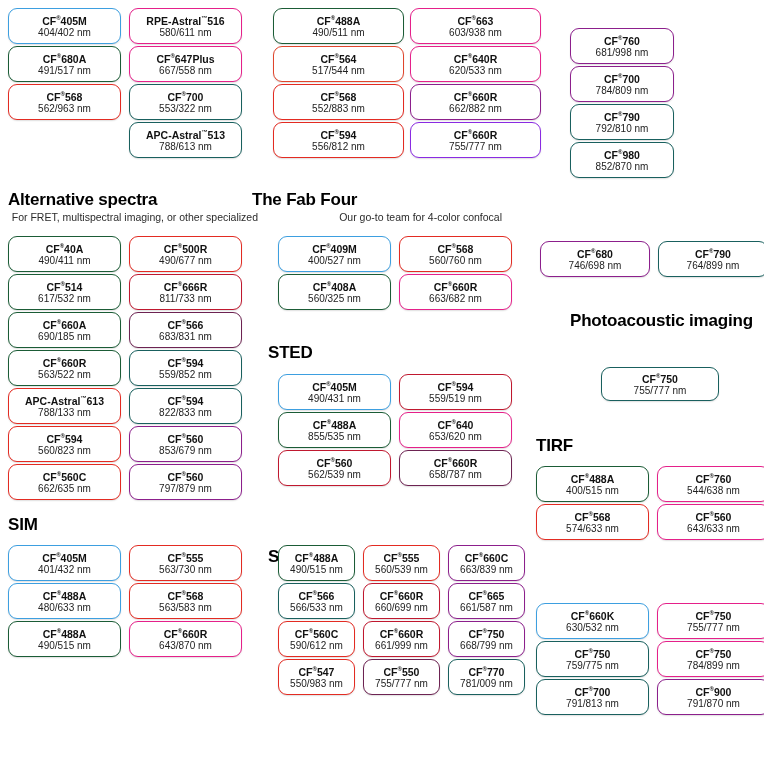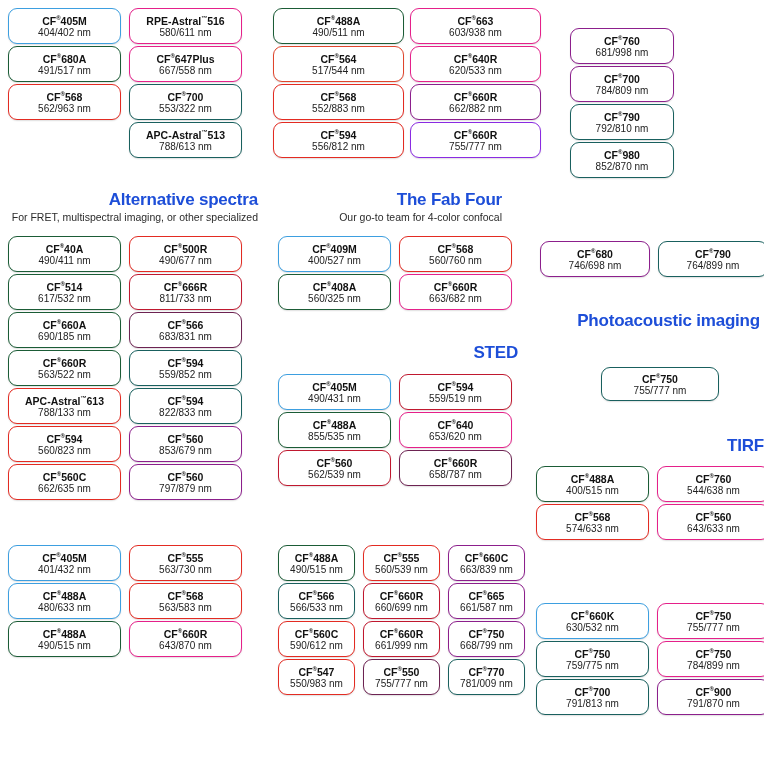--- a/index.html
+++ b/index.html
@@ -13,22 +13,22 @@
   }
   .canvas{position:relative;width:764px;height:764px;}
 
   
   .blk{position:absolute;}
 
   
   .sec-title{
     font-size:17px;
     font-weight:bold;
-    text-align:right;
-    color:#1d4ed8;
+    text-align:left;
+    color:#000000;
     letter-spacing:-0.2px;
     line-height:20px;
     white-space:nowrap;
   }
   .sec-title.two-line{white-space:normal;line-height:21px;}
   .sec-sub{
     font-size:10.5px;
     text-align:right;
     color:#2b2b2b;
     line-height:13px;
@@ -75,20 +75,23 @@
       <div class="sec-title">Alternative spectra</div>
       <div class="sec-sub">For FRET, multispectral imaging, or other specialized</div>
     </div>
     <div class="blk" style="left: 252px; top: 190px; width: 250px;">
       <div class="sec-title">The Fab Four</div>
       <div class="sec-sub">Our go-to team for 4-color confocal</div>
     </div>
     <div class="blk" style="left: 268px; top: 343px; width: 250px;">
       <div class="sec-title">STED</div>
     </div>
+    <div class="blk" style="left: 8px; top: 515px; width: 250px;">
+      <div class="sec-title">SIM</div>
+    </div>
     <div class="blk" style="left: 268px; top: 515px; width: 250px; margin-top: 32px;">
       <div class="sec-title">STORM</div>
     </div>
     <div class="blk" style="left: 570px; top: 310px; width: 190px;">
       <div class="sec-title two-line">Photoacoustic imaging</div>
     </div>
     <div class="blk" style="left: 536px; top: 436px; width: 228px;">
       <div class="sec-title">TIRF</div>
     </div>
     <div class="grid" style="left: 8px; top: 8px; grid-template-columns: repeat(2, 113px); gap: 2px 8px;">

